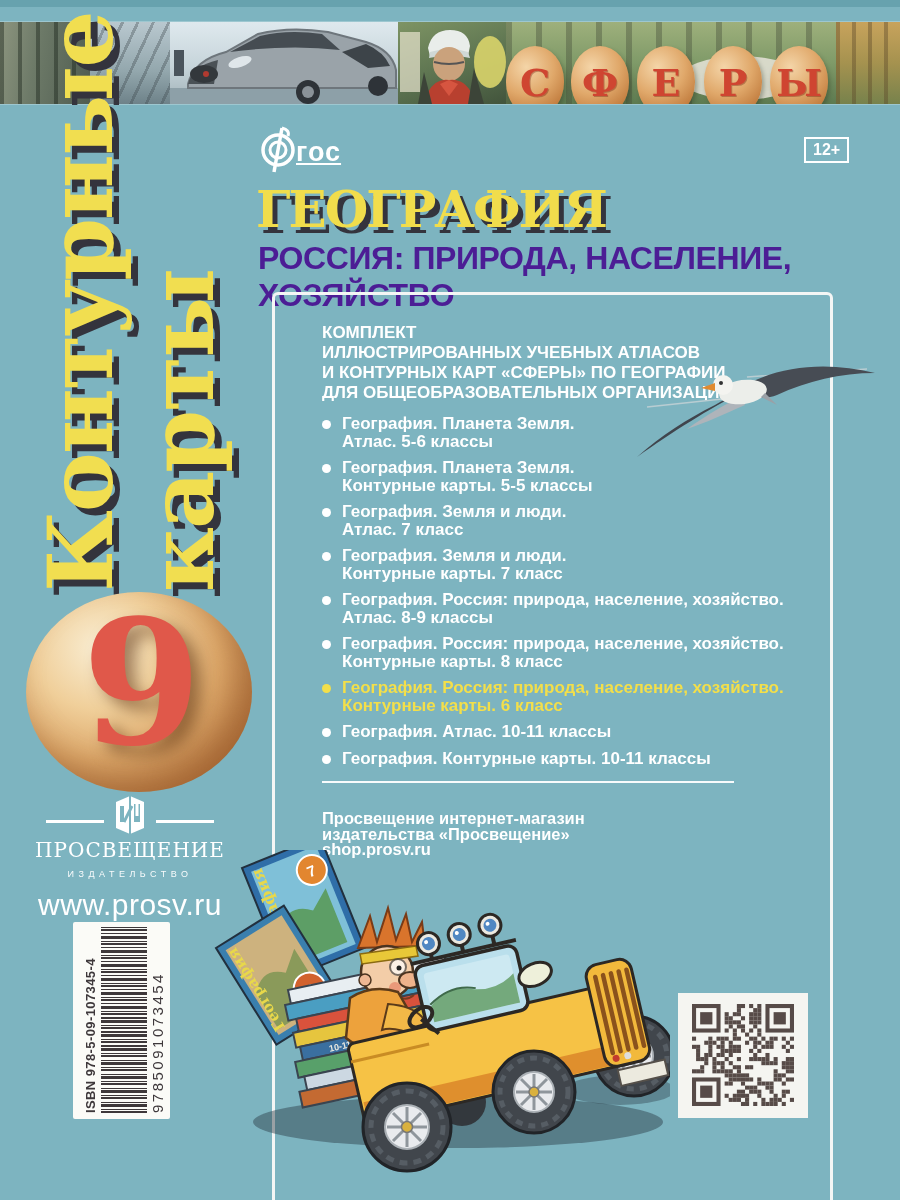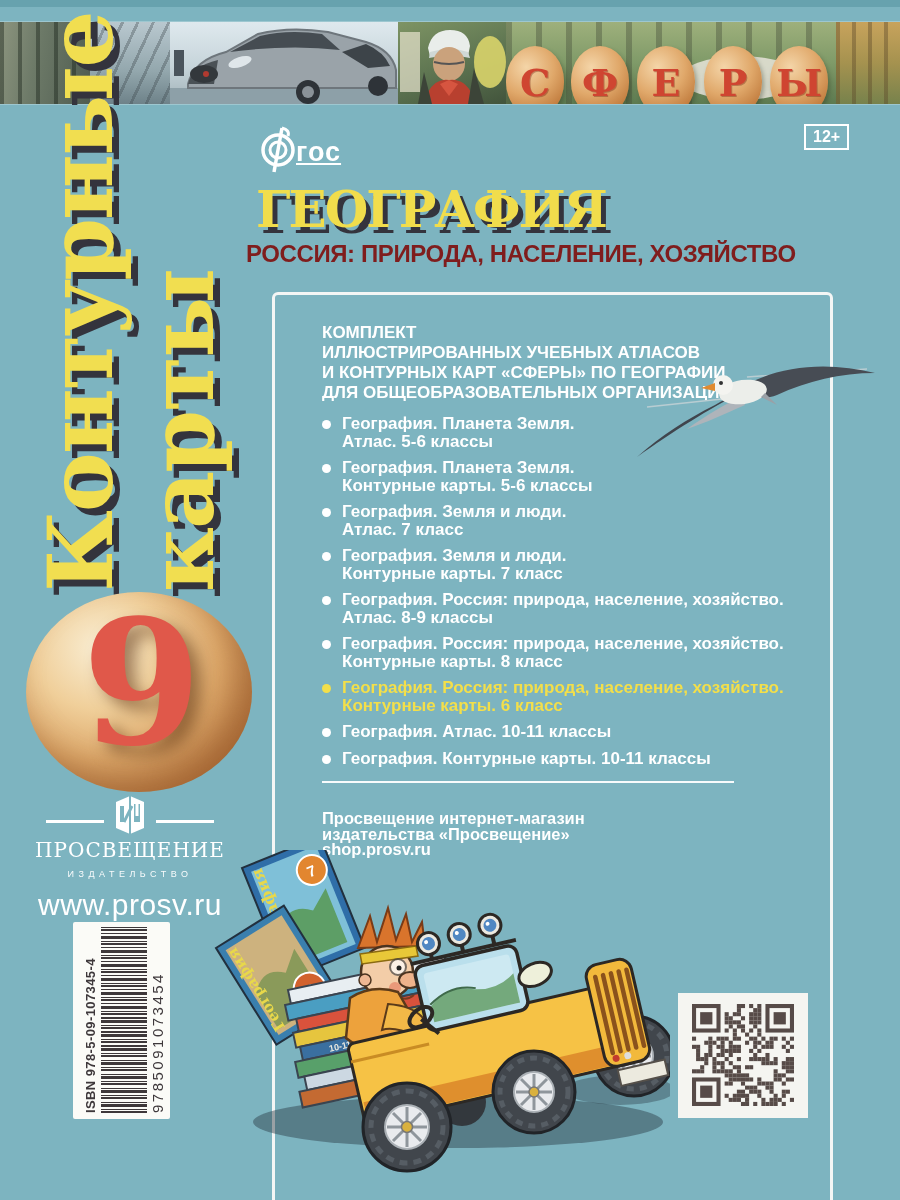--- a/index.html
+++ b/index.html
@@ -36,29 +36,29 @@
 
   
   .vertical-title{position:absolute;left:30px;top:592px;width:600px;z-index:3;
       transform:rotate(-90deg);transform-origin:0 0;
       font-family:"DejaVu Serif",serif;font-weight:bold;font-size:90px;line-height:101px;
       color:#f1de50;text-shadow:-7px 7px 0 #34343d;letter-spacing:-2px;white-space:nowrap;}
 
   
   .fgos{position:absolute;left:256px;top:124px;display:flex;align-items:center;color:#fff;z-index:2;text-decoration:underline;}
   .fgos .gos{font-size:27px;font-weight:bold;letter-spacing:1px;margin-left:-6px;margin-top:6px;}
-  .age-badge{position:absolute;left:804px;top:124px;border:2px solid #fff;border-radius:0;
+  .age-badge{position:absolute;left:804px;top:137px;border:2px solid #fff;border-radius:0;
       color:#fff;font-size:16px;font-weight:bold;padding:2px 7px;z-index:2;}
 
   
   .title{position:absolute;left:256px;top:180px;z-index:2;margin:0;
       font-family:"DejaVu Serif",serif;font-weight:bold;font-size:50px;letter-spacing:-2px;
       color:#f1dd4c;text-shadow:5px 6px 0 #34343d;}
-  .subtitle{position:absolute;left:246px;top:240px;z-index:2;
-      font-size:24px;font-weight:bold;color:#7f1d1d;letter-spacing:-0.4px;}
+  .subtitle{position:absolute;left:258px;top:240px;z-index:2;
+      font-size:32px;font-weight:bold;color:#4c1d95;letter-spacing:-0.4px;}
 
   
   .white-box{position:absolute;left:272px;top:292px;width:561px;height:1033px;z-index:2;
       border:3px solid #f4f6f5;border-radius:6px;box-sizing:border-box;
       padding:28px 40px 0 47px;color:#fff;}
   .box-heading div{font-size:17px;font-weight:bold;line-height:20px;}
   .catalog-list{margin:12px 0 0 0;padding:0;list-style:none;}
   .catalog-list li{display:flex;margin-bottom:9px;}
   .catalog-list .dot{flex:0 0 9px;width:9px;height:9px;border-radius:50%;background:#fff;
       margin:5px 11px 0 0;}
@@ -198,21 +198,21 @@
           <span class="dot"></span>
           <span class="txt">
             <span class="item-line">География. Планета Земля.</span>
             <span class="item-line">Атлас. 5-6 классы</span>
           </span>
         </li>
       <li>
           <span class="dot"></span>
           <span class="txt">
             <span class="item-line">География. Планета Земля.</span>
-            <span class="item-line">Контурные карты. 5-6 классы</span>
+            <span class="item-line">Контурные карты. 5-5 классы</span>
           </span>
         </li>
       <li>
           <span class="dot"></span>
           <span class="txt">
             <span class="item-line">География. Земля и люди.</span>
             <span class="item-line">Атлас. 7 класс</span>
           </span>
         </li>
       <li>

